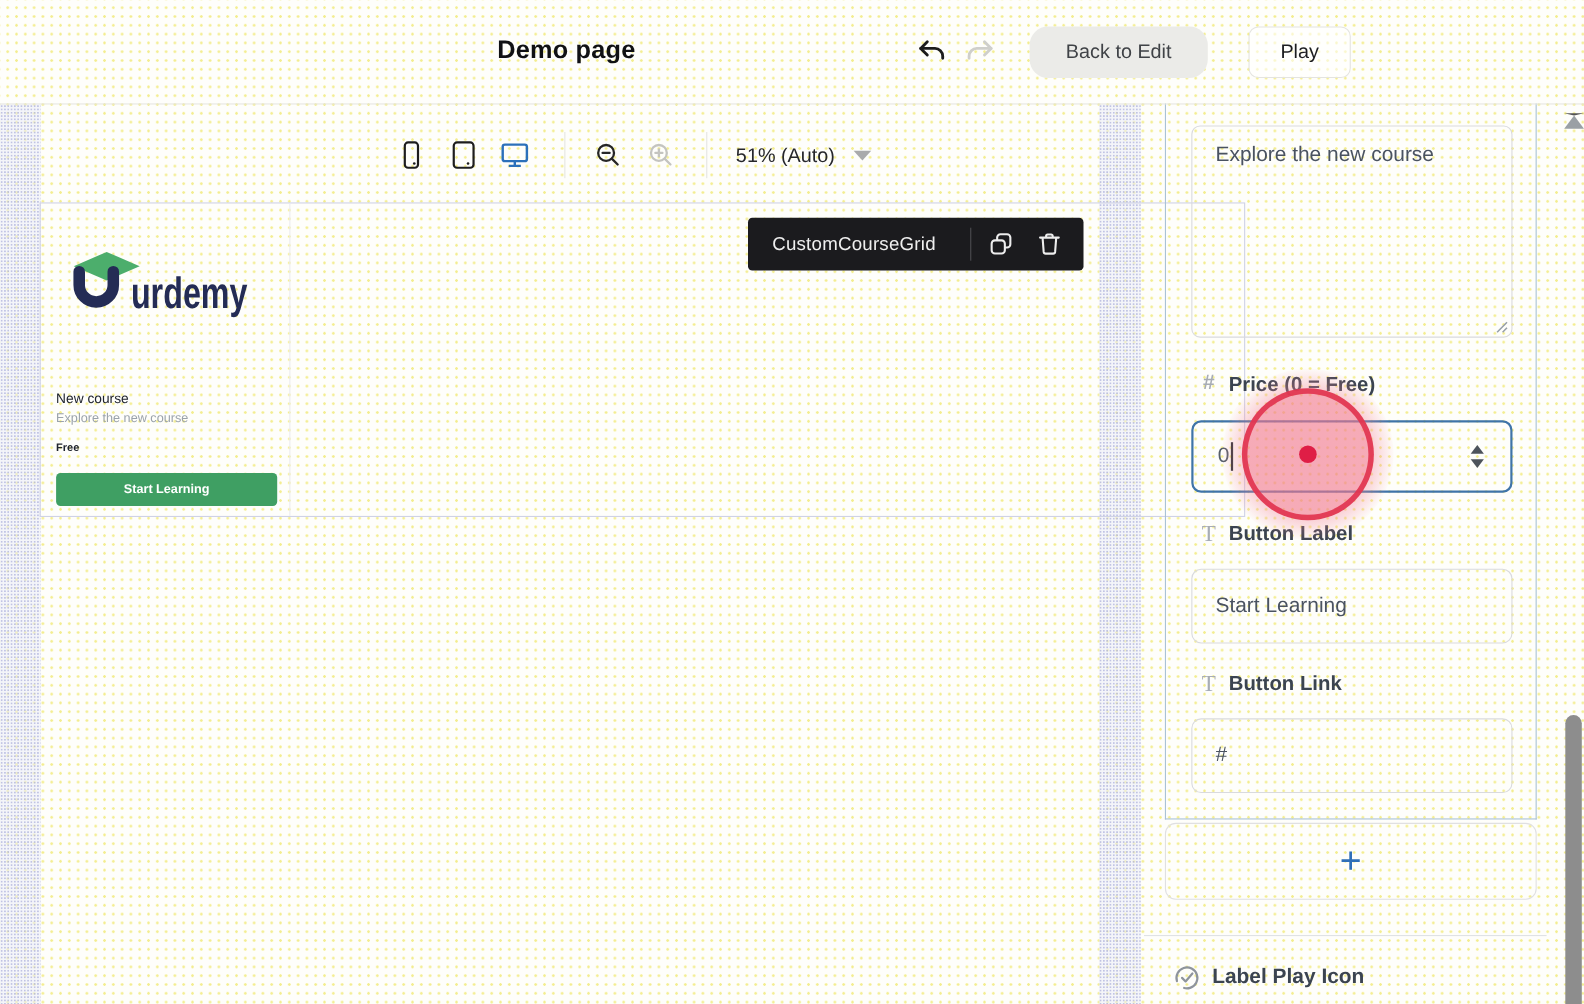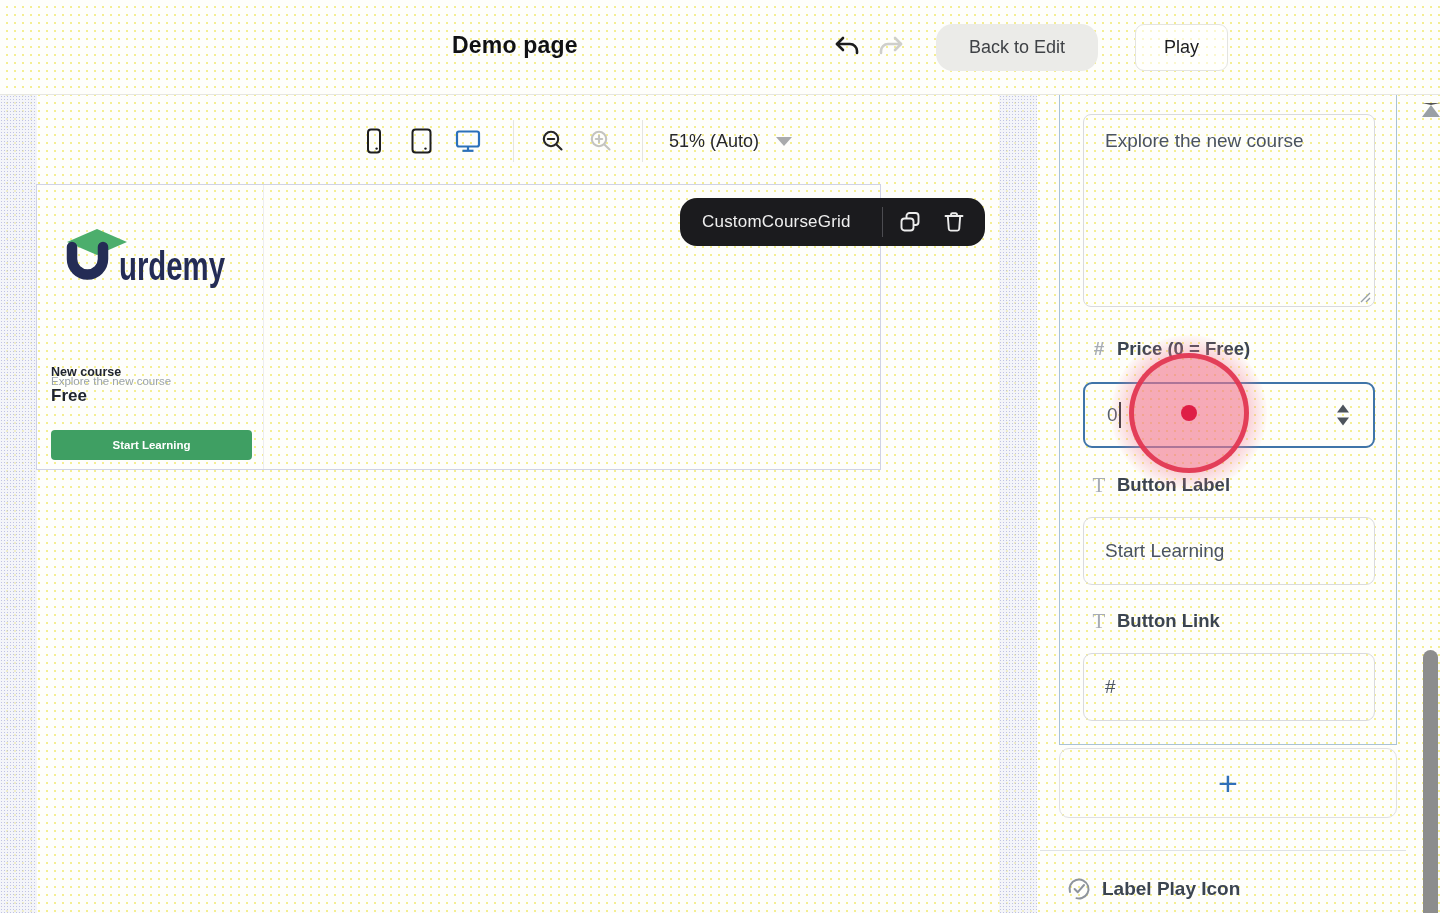--- a/index.html
+++ b/index.html
@@ -35,31 +35,31 @@
 
   
   .gutter { position:absolute; top:95px; height:818px;
             background-color:rgba(235,236,248,0.55);
             background-image: radial-gradient(circle, rgba(150,155,210,0.55) 0.7px, rgba(150,155,210,0) 1px);
             background-size:3px 3px; }
   .gutter-left { left:0; width:37px; }
   .gutter-right { left:999px; width:38px; }
 
   
-  .frame { position:absolute; left:36px; top:184px; width:845px; height:286px; border:1px solid #cfd2e6; }
+  .frame { position:absolute; left:36px; top:184px; width:1096px; height:286px; border:1px solid #cfd2e6; }
   .frame-col-divider { position:absolute; left:226px; top:0; width:1px; height:100%; background:#ececf0; }
   .frame-logo { position:absolute; left:26px; top:42px; width:172px; height:64px; }
-  .fc-title { position:absolute; left:14px; top:180px; font-size:12.5px; font-weight:700; color:#20242e; }
+  .fc-title { position:absolute; left:14px; top:170px; font-size:12.5px; font-weight:400; color:#20242e; }
   .fc-sub   { position:absolute; left:14px; top:190px; font-size:11.5px; color:#9ba3ab; }
-  .fc-price { position:absolute; left:14px; top:201px; font-size:17px; font-weight:700; color:#20242e; }
+  .fc-price { position:absolute; left:14px; top:217px; font-size:10px; font-weight:700; color:#20242e; }
   .fc-cta { position:absolute; left:14px; top:245px; width:201px; height:30px; background:#3f9f63; border:none; border-radius:4px;
             color:#fff; font-size:11.5px; font-weight:700; font-family:inherit; cursor:pointer; }
 
   
-  .sel-toolbar { position:absolute; left:680px; top:198px; width:305px; height:48px; background:#1b1b1e; border-radius:17px;
+  .sel-toolbar { position:absolute; left:680px; top:198px; width:305px; height:48px; background:#1b1b1e; border-radius:4px;
                  display:flex; align-items:center; z-index:20; }
   .sel-label { padding-left:22px; font-size:17px; color:#efefef; font-weight:500; flex:1; letter-spacing:.2px; }
   .sel-sep { width:1px; height:30px; background:#4c4c51; margin-right:14px; }
   .sel-icon-btn { width:26px; height:26px; background:none; border:none; cursor:pointer; padding:0; margin-right:18px; }
 
   
   .panel-group { position:absolute; left:1059px; top:94px; width:338px; height:651px;
                  border:1px solid #a9c2d6; border-top:none; }
   .ta-wrap { position:absolute; left:23px; top:20px; width:292px; height:193px; }
   .ta-wrap textarea { width:100%; height:100%; border:1px solid #d9dade; border-radius:8px; background:transparent;

